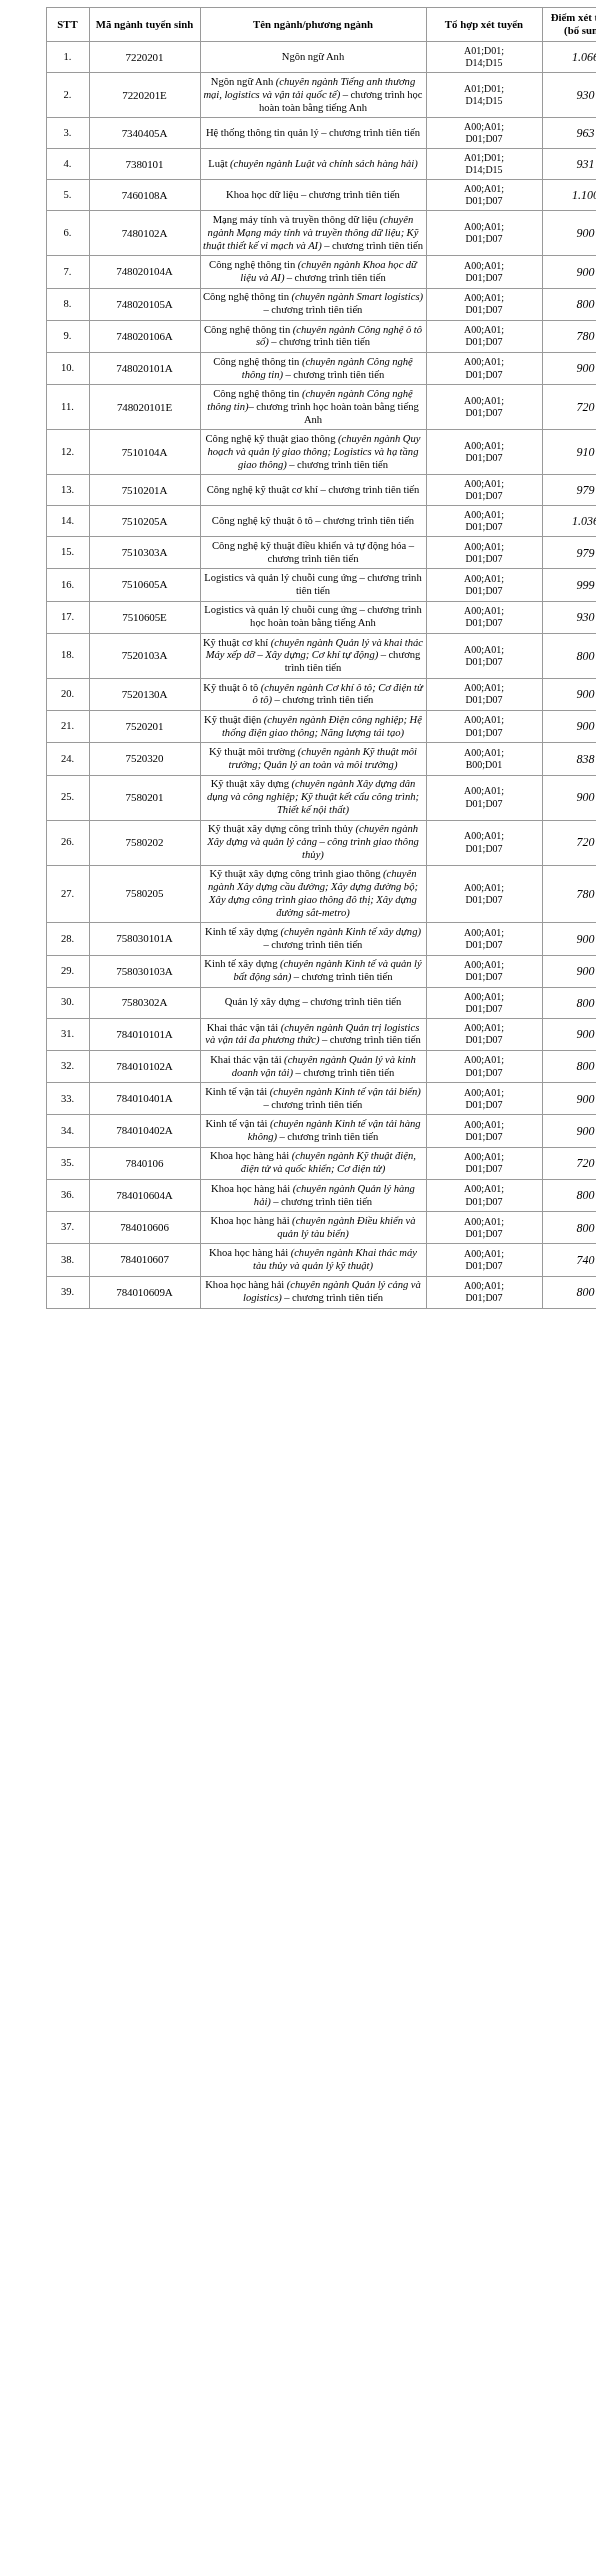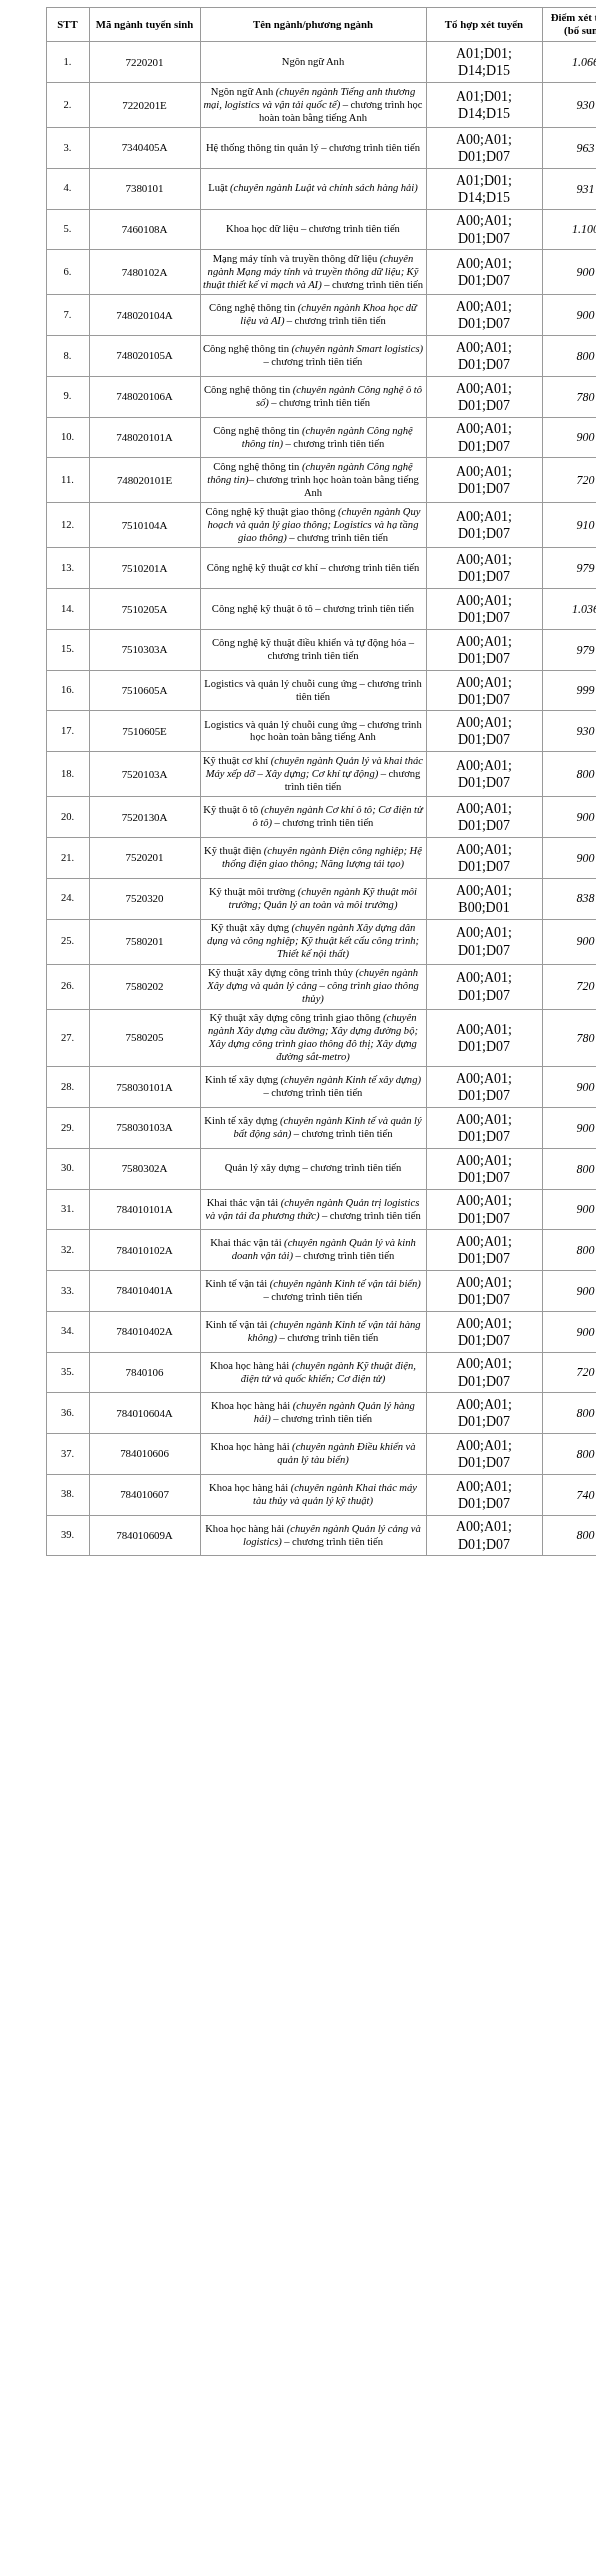--- a/index.html
+++ b/index.html
@@ -59,21 +59,21 @@
   }
   td.name {
     line-height: 1.21;
     padding-left: 2.8px;
     padding-right: 2.8px;
     word-spacing: -0.2px;
   }
   td.name em {
   }
   td.combo {
-    font-size: 14px;
+    font-size: 10px;
     line-height: 1.22;
     white-space: pre-line;
   }
   td.score {
     font-size: 12px;
     white-space: nowrap;
     font-style: italic;
   }
 </style>
 </head>

